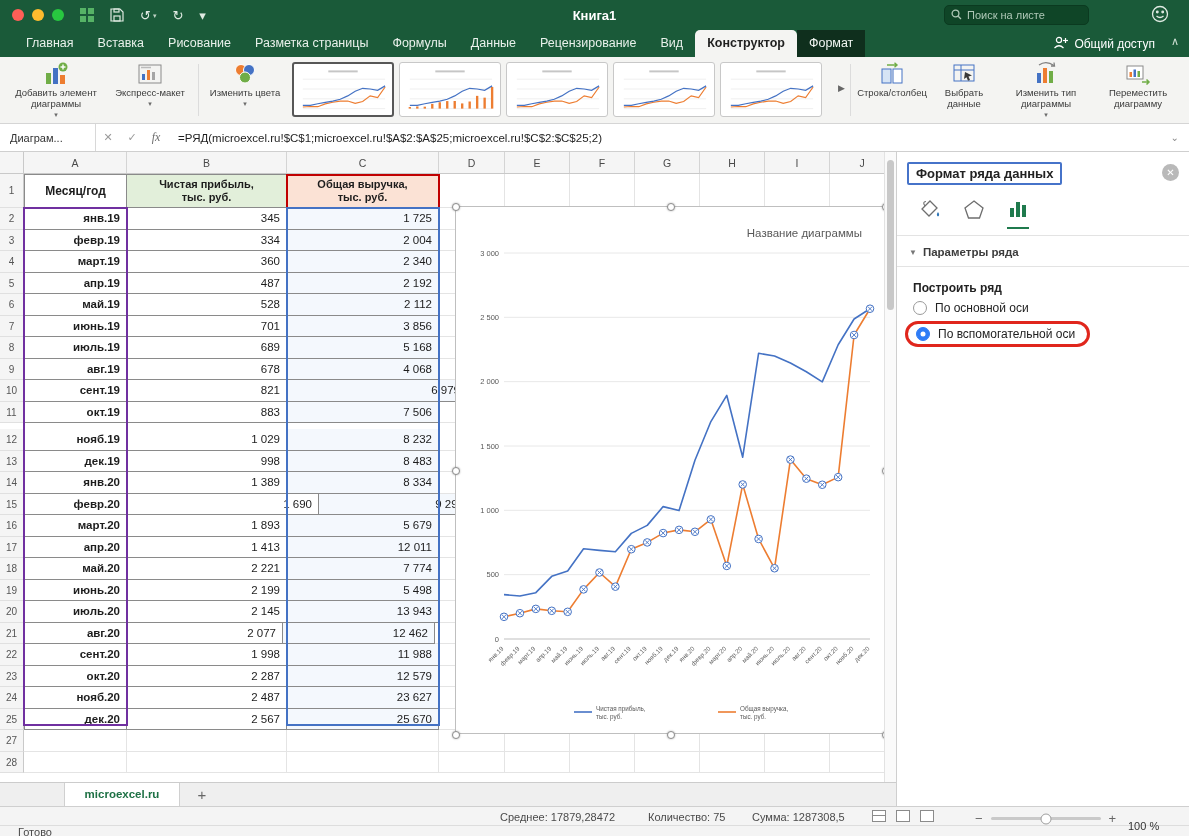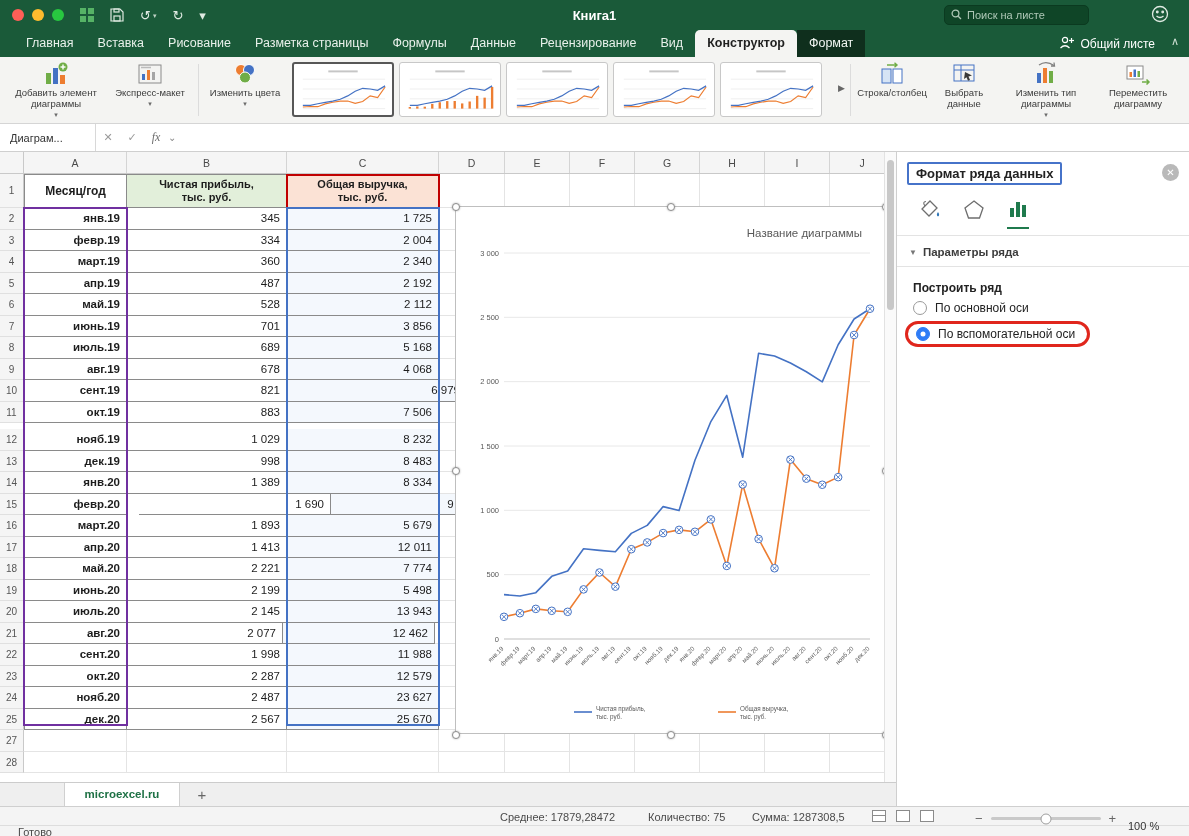--- a/index.html
+++ b/index.html
@@ -187,21 +187,21 @@
       </div>
     <div class="share">
       <span>
         <svg width="15" height="13" viewBox="0 0 15 13" fill="none" stroke="#FFFFFF" stroke-width="1.2">
             <circle cx="6" cy="4" r="2.6"></circle>
             <path d="M1.5 12 Q6 7.5 10.5 12"></path>
             <line x1="12.5" y1="2" x2="12.5" y2="7"></line>
             <line x1="10" y1="4.5" x2="15" y2="4.5"></line>
           </svg>
       </span>
-      <span>Общий листе</span>
+      <span>Общий доступ</span>
     </div>
     <span class="collapse">∧</span>
   </div>
 
   <div class="ribbon">
     <div class="rbtn" style="left:8px;width:96px;">
       <span class="ric">
         <svg width="26" height="26" viewBox="0 0 26 26">
             <rect x="3" y="12" width="5" height="11" fill="#70AD47"></rect>
             <rect x="10" y="7" width="5" height="16" fill="#4472C4"></rect>
@@ -355,20 +355,21 @@
       </span>
       <span>Переместить диаграмму</span>
     </div>
   </div>
 
   <div class="formulabar">
     <div class="namebox">Диаграм...</div>
     <span class="fbtn">✕</span>
     <span class="fbtn">✓</span>
     <span class="fbtn fx">fx</span>
+    <div class="formula">=РЯД(microexcel.ru!$C$1;microexcel.ru!$A$2:$A$25;microexcel.ru!$C$2:$C$25;2)</div>
     <span class="fb-expand">⌄</span>
   </div>
 
   <div class="colheaders" id="colheaders">
       <div class="corner"></div>
       <div class="colhdr" style="width: 103px;">A</div>
       <div class="colhdr" style="width: 160px;">B</div>
       <div class="colhdr" style="width: 152px;">C</div>
       <div class="colhdr" style="width: 66px;">D</div>
       <div class="colhdr" style="width: 65px;">E</div>
@@ -561,21 +562,21 @@
           <div class="cell" style="width: 65px;"></div>
           <div class="cell" style="width: 65px;"></div>
           <div class="cell" style="width: 65px;"></div>
           <div class="cell" style="width: 65px;"></div>
           <div class="cell" style="width: 65px;"></div>
           <div class="cell" style="width: 65px;"></div>
         </div>
         <div class="row" style="height: 21.5px; line-height: 21px;">
           <div class="rn">15</div>
           <div class="cell tb first mcell" style="width: 103px;">февр.20</div>
-          <div class="cell tb ncell" style="width: 192px; margin-left: 12px;">1 690</div>
+          <div class="cell tb ncell" style="width: 192px;">1 690</div>
           <div class="cell tb ncell ccol" style="width: 152px;">9 295</div>
           <div class="cell" style="width: 66px;"></div>
           <div class="cell" style="width: 65px;"></div>
           <div class="cell" style="width: 65px;"></div>
           <div class="cell" style="width: 65px;"></div>
           <div class="cell" style="width: 65px;"></div>
           <div class="cell" style="width: 65px;"></div>
           <div class="cell" style="width: 65px;"></div>
         </div>
         <div class="row" style="height: 21.5px; line-height: 21px;">

